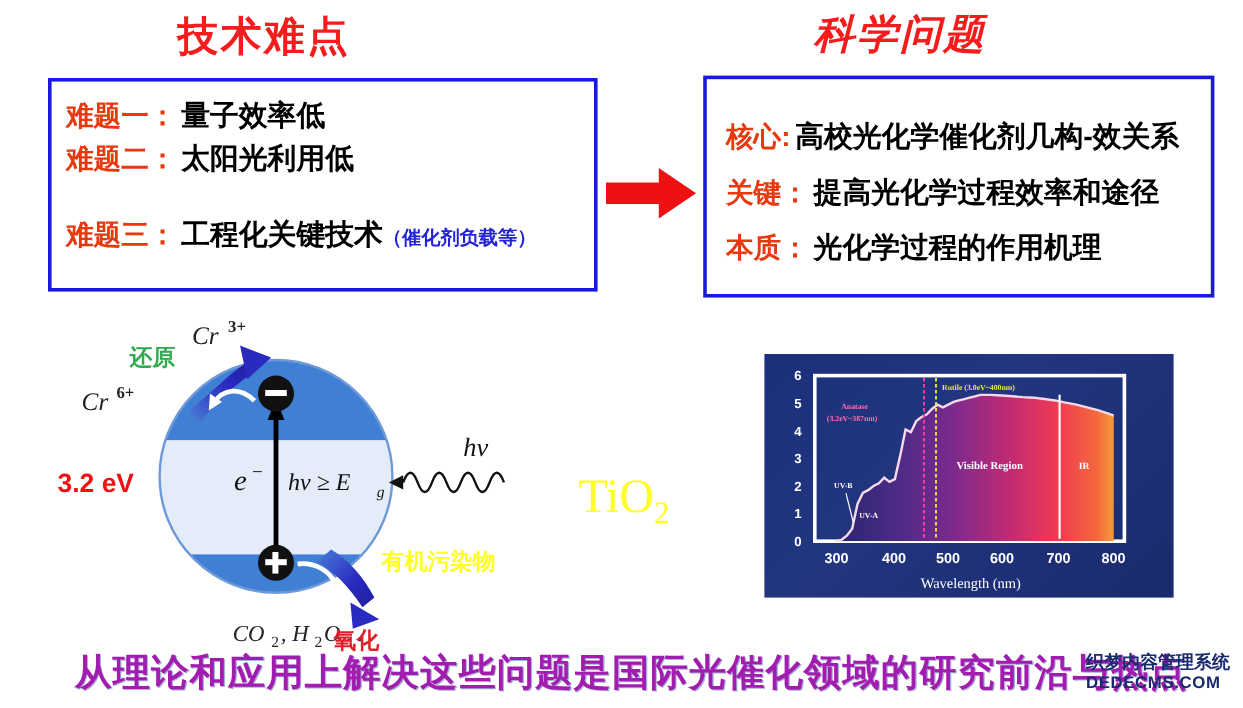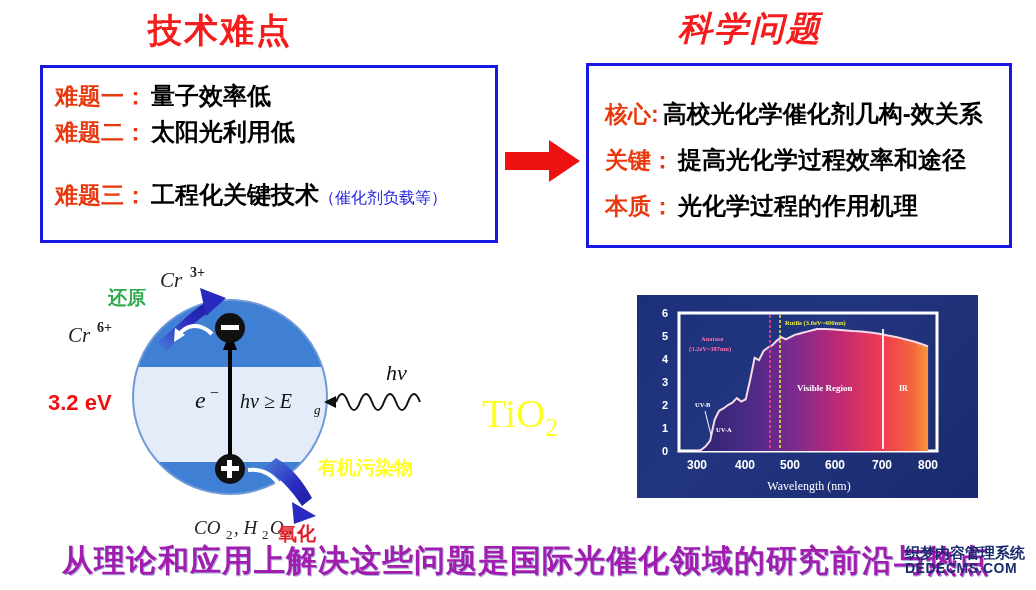--- a/index.html
+++ b/index.html
@@ -50,21 +50,21 @@
     font-size:23px;
     margin-right:4px;
   }
   .row-text{
     color:#000000;
     font-weight:bold;
     font-size:24px;
   }
   .row-note{
     color:#2222dd;
-    font-weight:normal;
+    font-weight:bold;
     font-size:16px;
     margin-top:36px;
   }
 
   
   #flow-arrow{
     position:absolute;left:505px;top:140px;
     width:75px;height:42px;
   }
 

